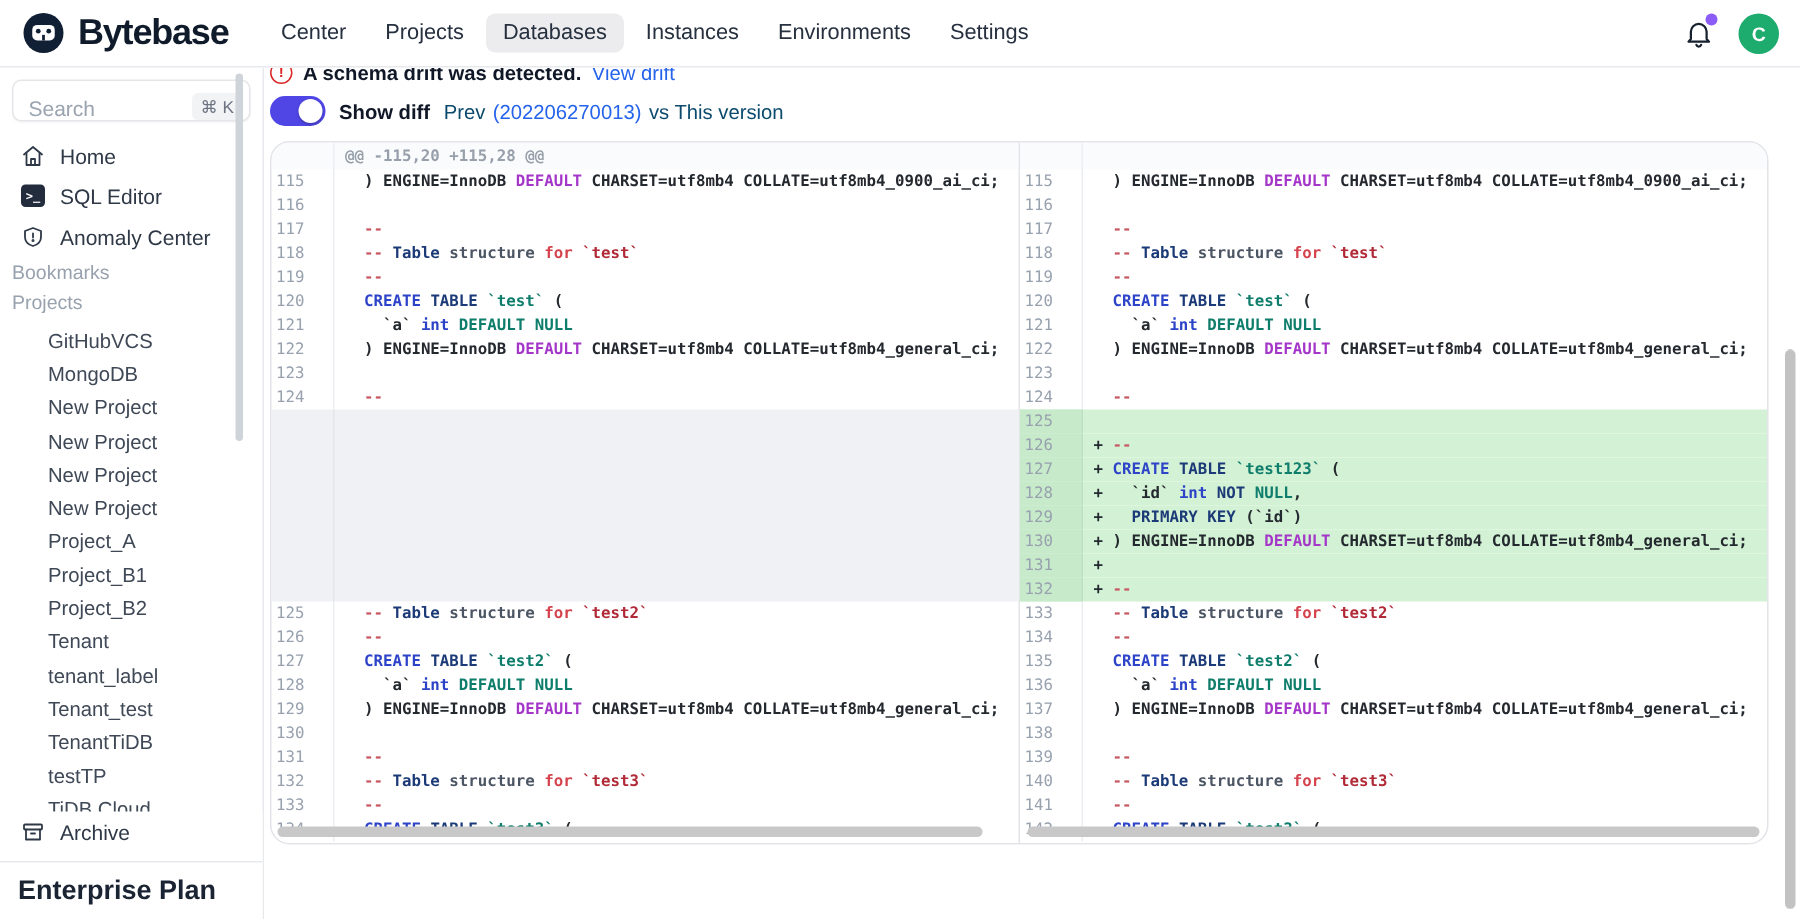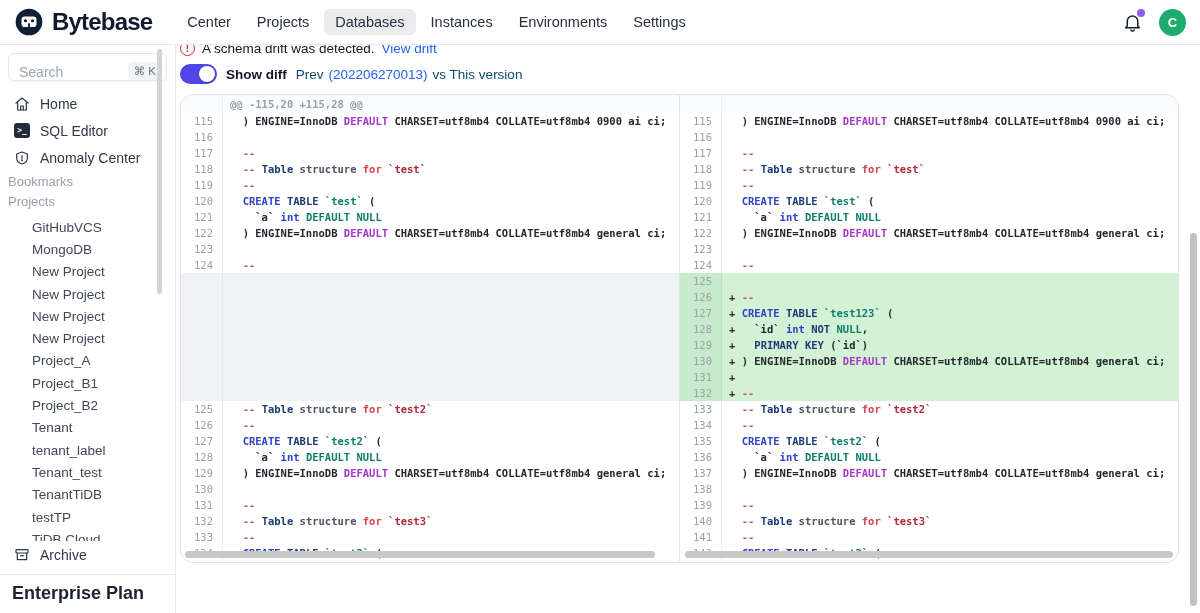--- a/index.html
+++ b/index.html
@@ -54,39 +54,39 @@
   .crumb-row{display:flex;align-items:center;gap:8px;padding-left:4px;height:19px;
     font-size:13.5px;color:#333c4a}
   .crumb{font-weight:500;cursor:pointer}
   .crumb-sep{color:#b6bdc7;font-size:12px}
   .crumb-last{font-weight:700;color:#16202e}
   .star{color:#414b59;font-size:16px;margin-left:3px;cursor:pointer;line-height:1}
   .alert-row{margin-top:9px;display:flex;align-items:center;gap:7px;font-size:13.5px;height:16px}
   .alert-icon{width:15px;height:15px;border:1.6px solid var(--alert-red);border-radius:50%;
     color:var(--alert-red);font-size:10px;font-weight:700;display:flex;align-items:center;
     justify-content:center;flex:none}
-  .alert-text{font-weight:400;color:#101828}
+  .alert-text{font-weight:700;color:#101828}
   .link{color:var(--link);cursor:pointer}
   .toggle-row{margin-top:8px;display:flex;align-items:center;gap:9px;font-size:13.5px;height:20px}
   .toggle{width:37px;height:20px;border-radius:10px;background:var(--accent);position:relative;
     cursor:pointer;flex:none}
   .knob{position:absolute;top:2px;right:2px;width:16px;height:16px;border-radius:50%;
     background:#fff;box-shadow:0 1px 2px rgba(0,0,0,.25)}
   .toggle-label{font-weight:700;color:#101828}
   .muted{color:#0c4a6e}
 
   
   .diff-panel{margin-top:10px;display:flex;border:1px solid #e2e4e8;border-radius:13px;
     height:469px;overflow:hidden;background:#fff}
   .dcol{flex:1 1 0;min-width:0;position:relative;overflow:hidden}
   .dcol.left{border-right:1px solid #e2e4e8}
   .drow{display:flex;height:16px;align-items:center;font-family:"DejaVu Sans Mono",monospace}
   .drow.dhdr{height:18px;background:#fafbfc}
   .hdrtext{color:#97a0aa;font-size:10.5px}
-  .gut{flex:none;width:42px;text-align:center;padding-right:9px;font-size:10.5px;
+  .gut{flex:none;width:42px;text-align:center;padding-right:19px;font-size:10.5px;
     color:#98a1ae;border-right:1px solid #eceef2;align-self:stretch;display:flex;
     align-items:center;justify-content:flex-end}
   .code{flex:1;min-width:0;white-space:pre;overflow:hidden;font-size:10.5px;
     padding-left:7px;font-weight:700}
   .drow.add{background:var(--added)}
   .drow.add .gut{border-right-color:#bfe0c4;background:var(--added-gut)}
   .drow.ph{background:#f0f1f4}
   .drow.ph .gut{border-right-color:#e4e6ea}
   .pfx{display:inline-block;color:#24292f}
   .tok-def{color:#24292f}

